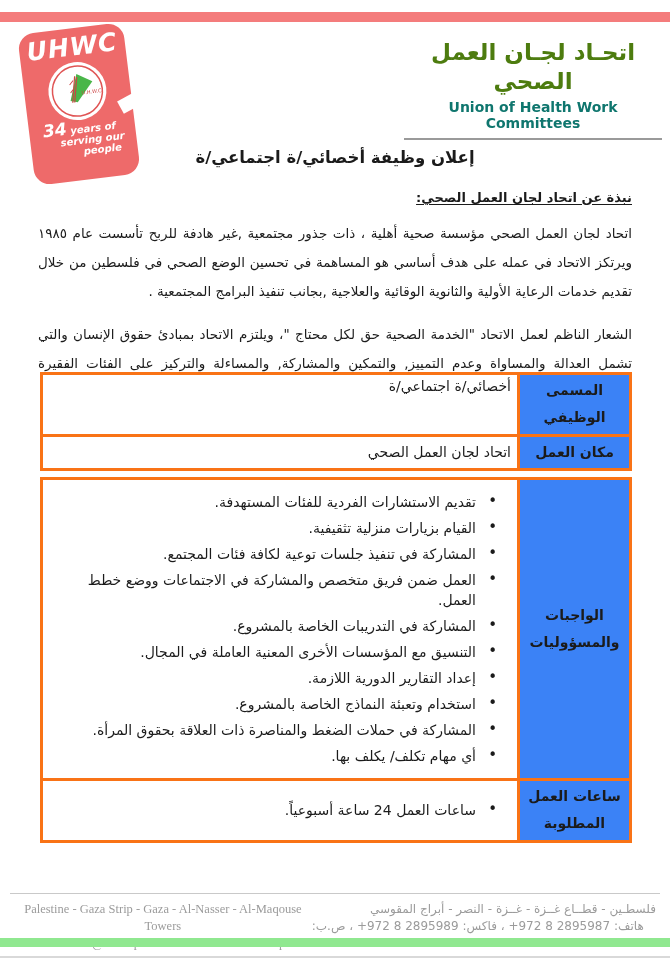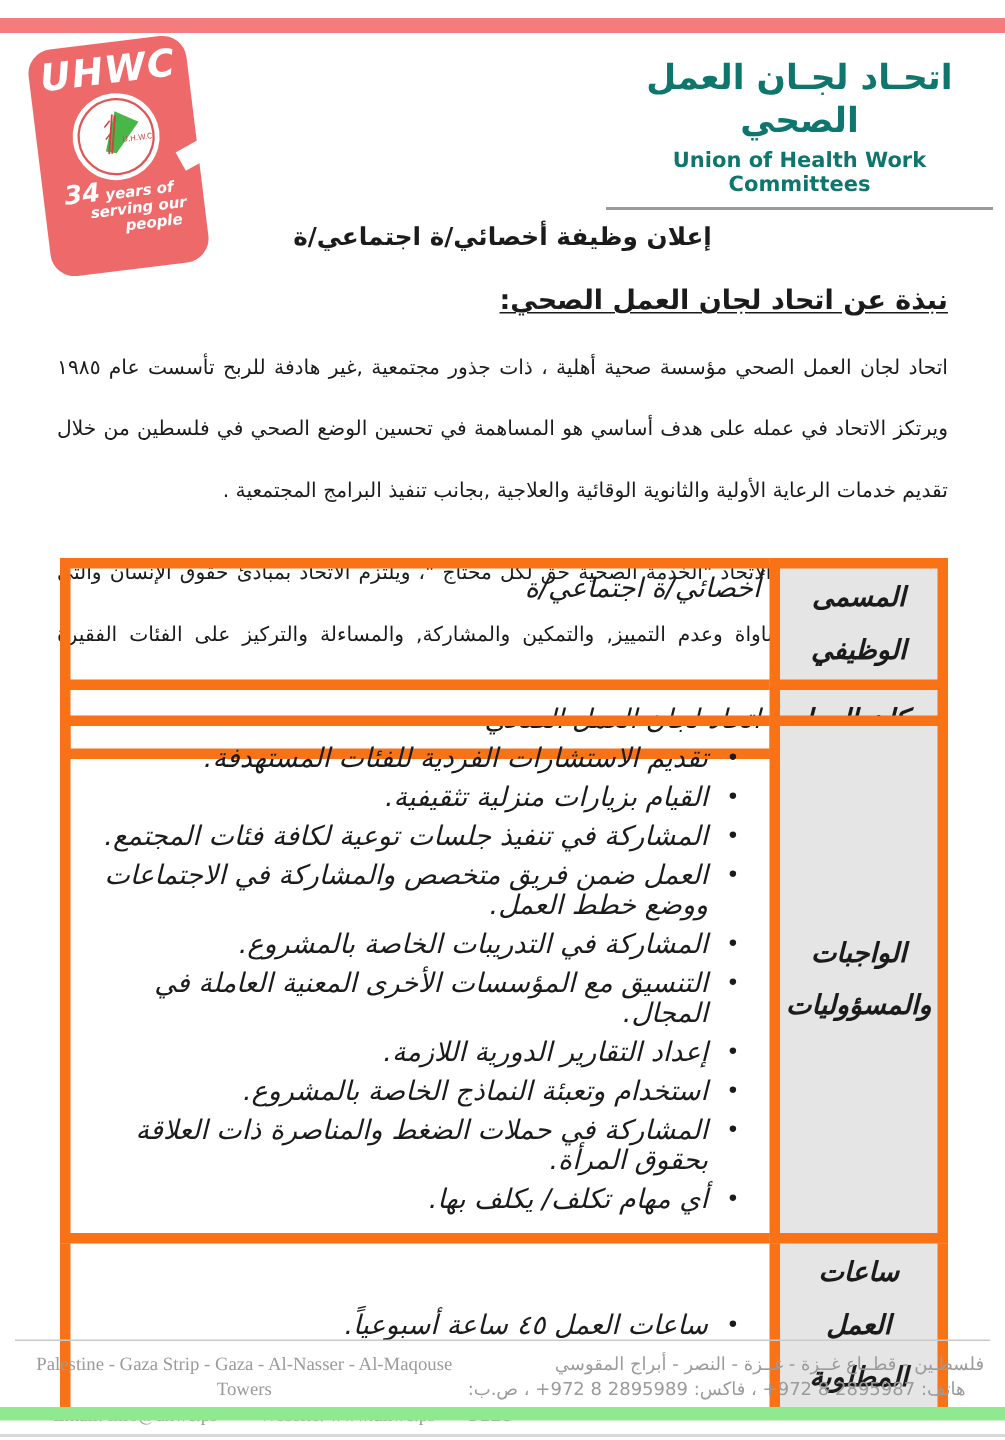--- a/index.html
+++ b/index.html
@@ -21,38 +21,38 @@
   .logo-acronym { font-size:25px; font-weight:bold; text-align:center; margin-top:4px; letter-spacing:1px; }
   .logo-circle { width:58px; height:58px; background:#fff; border-radius:50%; margin:1px auto 0; overflow:hidden; }
   .logo-notch { position:absolute; right:-7px; top:74px; width:20px; height:14px; background:#fff; transform:rotate(-22deg); }
   .logo-tagline { margin-top:2px; font-weight:bold; font-size:10px; line-height:11px; }
   .tl1 { padding-left:14px; } .tl1 .num { font-size:17px; }
   .tl2 { padding-left:30px; }
   .tl3 { padding-left:52px; }
 
   
   .brand { position:absolute; top:38px; right:8px; width:258px; text-align:center; }
-  .brand-ar { color:#0f766e; font-size:23px; font-weight:bold; line-height:1.25; }
+  .brand-ar { color:#4d7c0f; font-size:23px; font-weight:bold; line-height:1.25; }
   .brand-en { color:#0f766e; font-size:14px; font-weight:bold; margin-top:3px; }
   .brand-underline { height:2px; background:#9a9a9a; margin-top:7px; }
 
   
   .title { position:absolute; top:148px; left:0; width:100%; text-align:center;
            font-size:16.5px; font-weight:bold; margin:0; }
 
   
   .about { position:absolute; top:190px; right:38px; left:38px; }
-  .about-heading { font-size:18px; font-weight:bold; margin:0 0 9px;
+  .about-heading { font-size:13px; font-weight:bold; margin:0 0 9px;
                    text-decoration:underline; text-underline-offset:2px;text-align:right; }
-  .para { margin:14px 0 14px; font-size:13.5px; line-height:41px; text-align:justify; }
+  .para { margin:14px 0 14px; font-size:13.5px; line-height:29px; text-align:justify; }
 
   
   .tbl { position:absolute; left:40px; width:592px; border-collapse:collapse; table-layout:fixed; }
-  .tbl th, .tbl td { border:7px solid #f97316; font-size:18px;font-style:italic; }
-  .tbl th { width:112px; background:#e5e5e5; font-weight:bold; text-align:center;
+  .tbl th, .tbl td { border:3px solid #f97316; font-size:14px; }
+  .tbl th { width:112px; background:#3b82f6; font-weight:bold; text-align:center;
             vertical-align:middle; line-height:1.95; padding:2px 4px; }
   .tbl td { text-align:right; vertical-align:middle; padding:3px 6px; }
   .t1 { top:372px; }
   .t1 tr.r1 { height:47px; }
   .t1 tr.r1 td { vertical-align:top; }
   .t1 tr.r2 { height:29px; }
   .t2 { top:477px; }
   .t2 tr.r2 { height:58px; }
   .blist { margin:0; padding:3px 12px 3px 4px; list-style:none; }
   .blist li { position:relative; padding-right:23px; margin:6px 0; line-height:20px; }
@@ -139,21 +139,21 @@
           <li>استخدام وتعبئة النماذج الخاصة بالمشروع.</li>
           <li>المشاركة في حملات الضغط والمناصرة ذات العلاقة بحقوق المرأة.</li>
           <li>أي مهام تكلف/ يكلف  بها.</li>
         </ul>
       </td>
     </tr>
     <tr class="r2">
       <th>ساعات العمل المطلوبة</th>
       <td>
         <ul class="blist">
-          <li>ساعات العمل ٤٥ ساعة أسبوعياً.</li>
+          <li>ساعات العمل 24 ساعة أسبوعياً.</li>
         </ul>
       </td>
     </tr>
   </tbody>
     </table>
 
   <div class="footer-line"></div>
   <div class="footer">
     <div class="f-en">
       <div>Palestine - Gaza Strip - Gaza - Al-Nasser - Al-Maqouse Towers</div>

